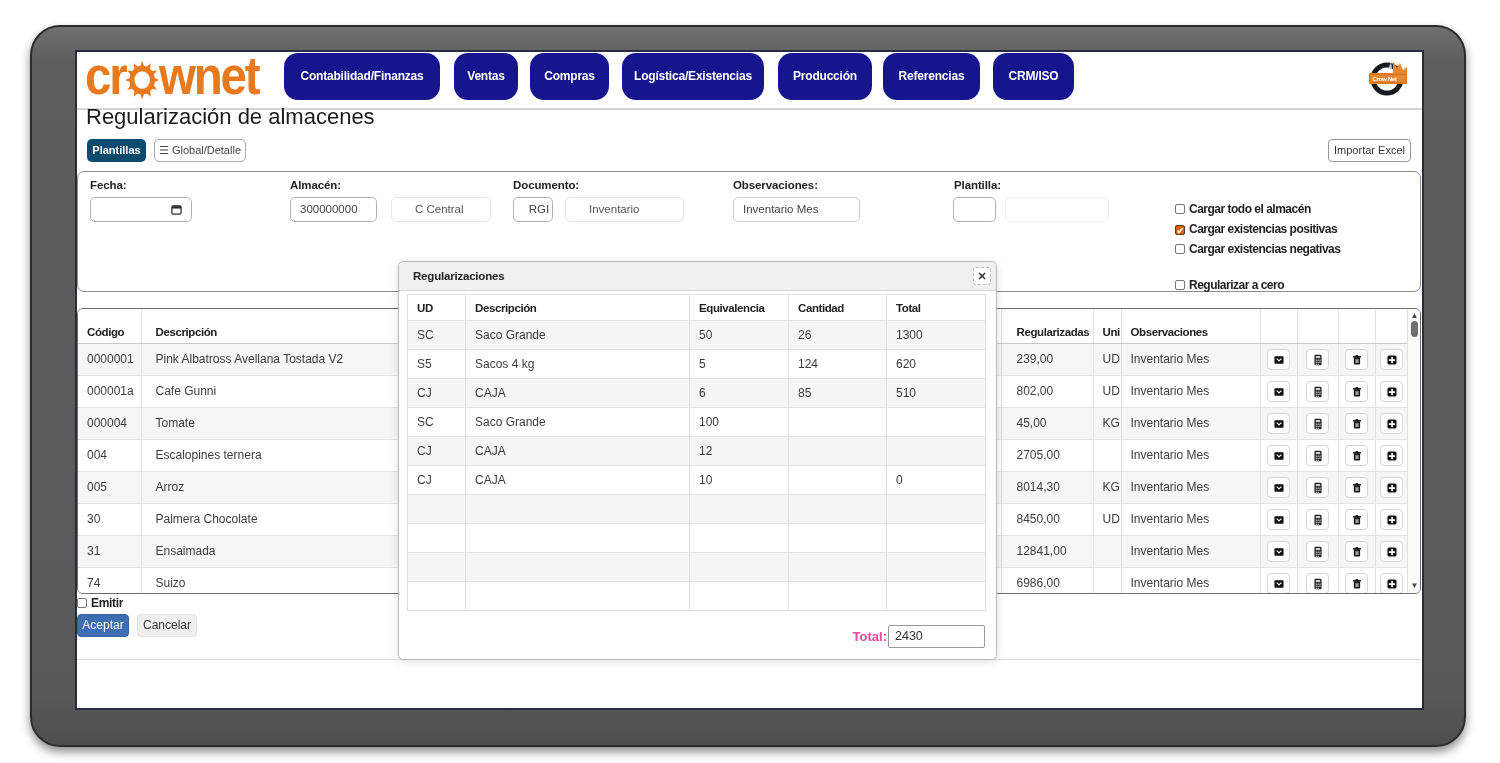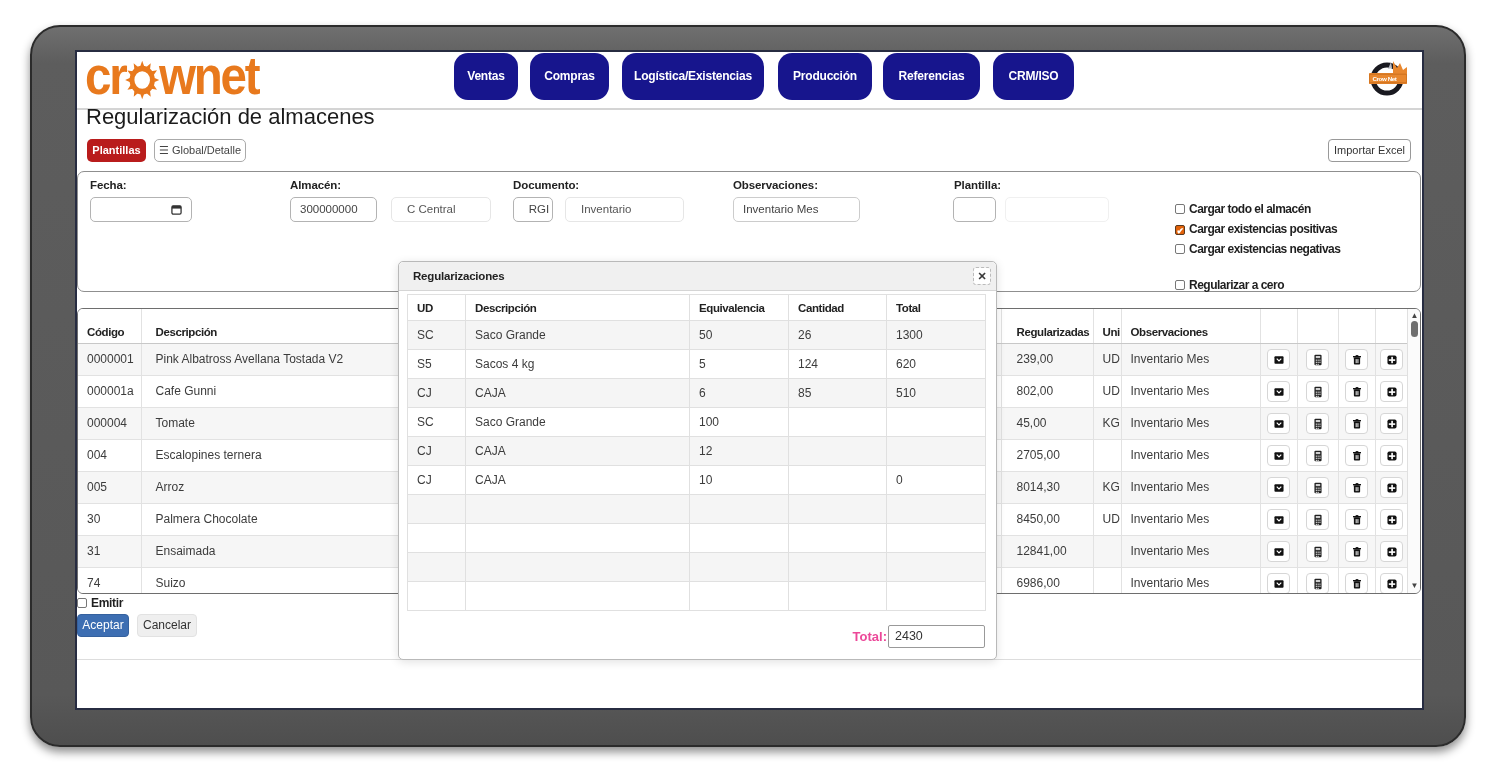--- a/index.html
+++ b/index.html
@@ -12,34 +12,34 @@
 
 
 .hdr { position:absolute; left:0; top:0; width:1345px; height:58px; background:#fff; border-bottom:2px solid #d4d4d4; }
 .logo { position:absolute; left:8px; top:-8px; font-size:54px; font-weight:bold; color:#e8791d; letter-spacing:-2.5px; transform:scaleX(.88); transform-origin:0 0; }
 .navbtn { position:absolute; top:1px; height:47px; background:#17158d; border-radius:14px;
   color:#fff; font-size:12px; font-weight:bold; text-align:center; line-height:47px; letter-spacing:-0.2px; }
 .badge { position:absolute; left:1292px; top:6px; }
 
 
 .title { position:absolute; left:9px; top:52px; font-size:22px; color:#1b1b1b; }
-.btn-dark { position:absolute; left:10px; top:87px; width:59px; height:23px; background:#b91c1c; border-radius:5px;
+.btn-dark { position:absolute; left:10px; top:87px; width:59px; height:23px; background:#0c4a6e; border-radius:5px;
   color:#fff; font-size:11px; font-weight:bold; text-align:center; line-height:23px; }
 .btn-outline { position:absolute; left:77px; top:87px; width:92px; height:23px; background:#fff; border:1px solid #aaa;
   border-radius:5px; color:#444; font-size:11px; text-align:center; line-height:21px; }
 .btn-excel { position:absolute; left:1251px; top:87px; width:83px; height:23px; background:#fff; border:1px solid #999;
   border-radius:4px; color:#333; font-size:11px; text-align:center; line-height:21px; }
 
 
 .formbox { position:absolute; left:0px; top:119px; width:1344px; height:121px; border:1px solid #8f8f8f; border-radius:7px; background:#fff; }
 .flabel { position:absolute; font-size:11.5px; letter-spacing:-0.1px; font-weight:bold; color:#222; top:9px; }
 .finput { position:absolute; top:26px; height:25px; border:1px solid #b3b3b3; border-radius:5px; background:#fff;
   font-size:11.5px; color:#444; line-height:23px; padding-left:9px; }
 .finput-light { position:absolute; top:26px; height:25px; border:1px solid #e6e6e6; border-radius:5px; background:#fff;
-  font-size:11.5px; color:#555; line-height:23px; padding-left:15px; }
+  font-size:11.5px; color:#555; line-height:23px; padding-left:23px; }
 .chkrow { position:absolute; left:1098px; font-size:12px; letter-spacing:-0.5px; font-weight:bold; color:#1f1f1f;margin-top:17px; }
 .cbox { display:inline-block; width:10px; height:10px; border:1px solid #777; border-radius:2px; background:#fff;
   vertical-align:-1px; margin-right:4px; }
 .cbox.on { background:#e2620a; border-color:#5a3a20; color:#fff; font-size:9px; line-height:10px; text-align:center; font-weight:bold; }
 
 
 .tblwrap { position:absolute; left:0px; top:256px; width:1344px; height:286px; border:1px solid #6e6e6e; border-radius:6px; background:#fff; overflow:hidden; }
 table.main { border-collapse:collapse; table-layout:fixed; width:1330px; }
 table.main th { height:34px; font-size:11.5px; letter-spacing:-0.4px; font-weight:bold; color:#222; text-align:left; padding-left:9px; vertical-align:bottom; padding-bottom:5px;
   border-bottom:1px solid #c8c8c8; border-right:1px solid #e2e2e2; background:#fff; }
@@ -84,20 +84,21 @@
 <div class="page">
 
   <div class="hdr"></div>
   <div class="logo">cr<svg width="42" height="42" viewBox="0 0 38 38" style="vertical-align:-7px; margin:0 -2px;">
         <g fill="#e8791d">
           <circle cx="19" cy="19" r="10.5" fill="none" stroke="#e8791d" stroke-width="5"></circle>
           <path d="M31.3 16.9 L36.5 19.0 L31.3 21.1 Z M30.7 23.3 L34.2 27.8 L28.6 27.0 Z M27.0 28.6 L27.8 34.2 L23.3 30.7 Z M21.1 31.3 L19.0 36.5 L16.9 31.3 Z M14.7 30.7 L10.3 34.2 L11.0 28.6 Z M9.4 27.0 L3.8 27.8 L7.3 23.3 Z M6.7 21.1 L1.5 19.0 L6.7 16.9 Z M7.3 14.7 L3.8 10.3 L9.4 11.0 Z M11.0 9.4 L10.2 3.8 L14.7 7.3 Z M16.9 6.7 L19.0 1.5 L21.1 6.7 Z M23.3 7.3 L27.8 3.8 L27.0 9.4 Z M28.6 11.0 L34.2 10.2 L30.7 14.7 Z" fill="#e8791d"></path>
         </g>
       </svg>wnet</div>
 
+  <div class="navbtn" style="left:207px; width:156px;">Contabilidad/Finanzas</div>
   <div class="navbtn" style="left:377px; width:64px;">Ventas</div>
   <div class="navbtn" style="left:453px; width:79px;">Compras</div>
   <div class="navbtn" style="left:545px; width:142px;">Logística/Existencias</div>
   <div class="navbtn" style="left:701px; width:94px;">Producción</div>
   <div class="navbtn" style="left:806px; width:97px;">Referencias</div>
   <div class="navbtn" style="left:916px; width:81px;">CRM/ISO</div>
 
   <div class="badge">
     <svg width="38" height="40" viewBox="0 0 38 40">
       <circle cx="18" cy="21" r="14" fill="none" stroke="#191920" stroke-width="5"></circle>

